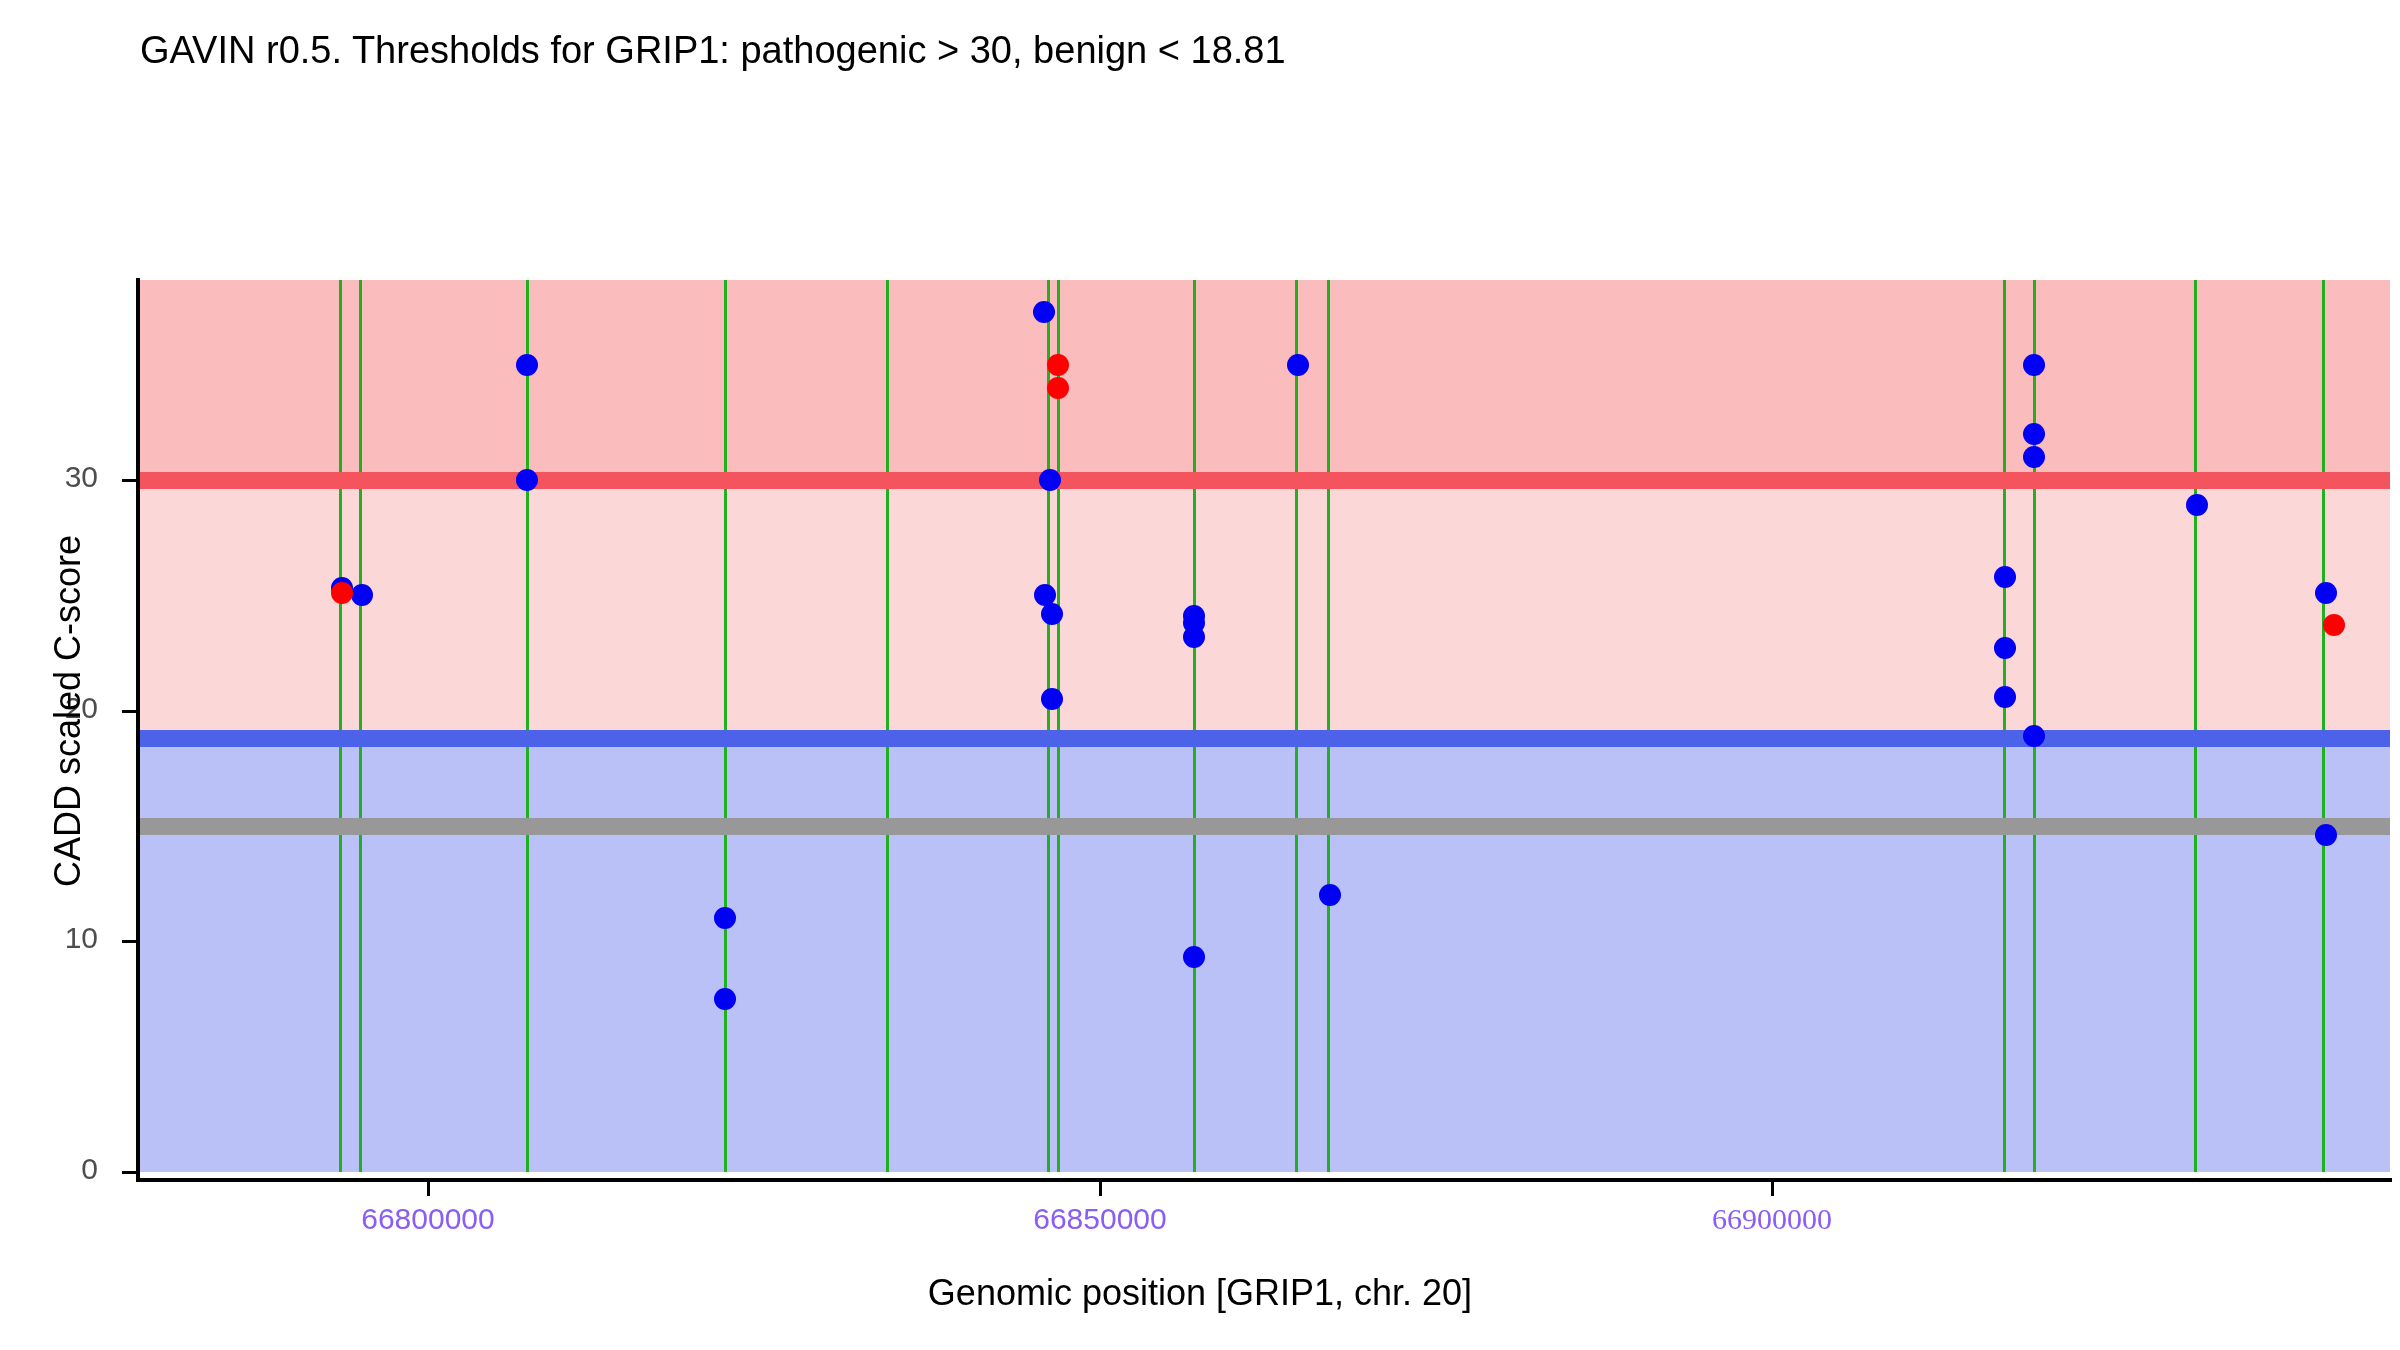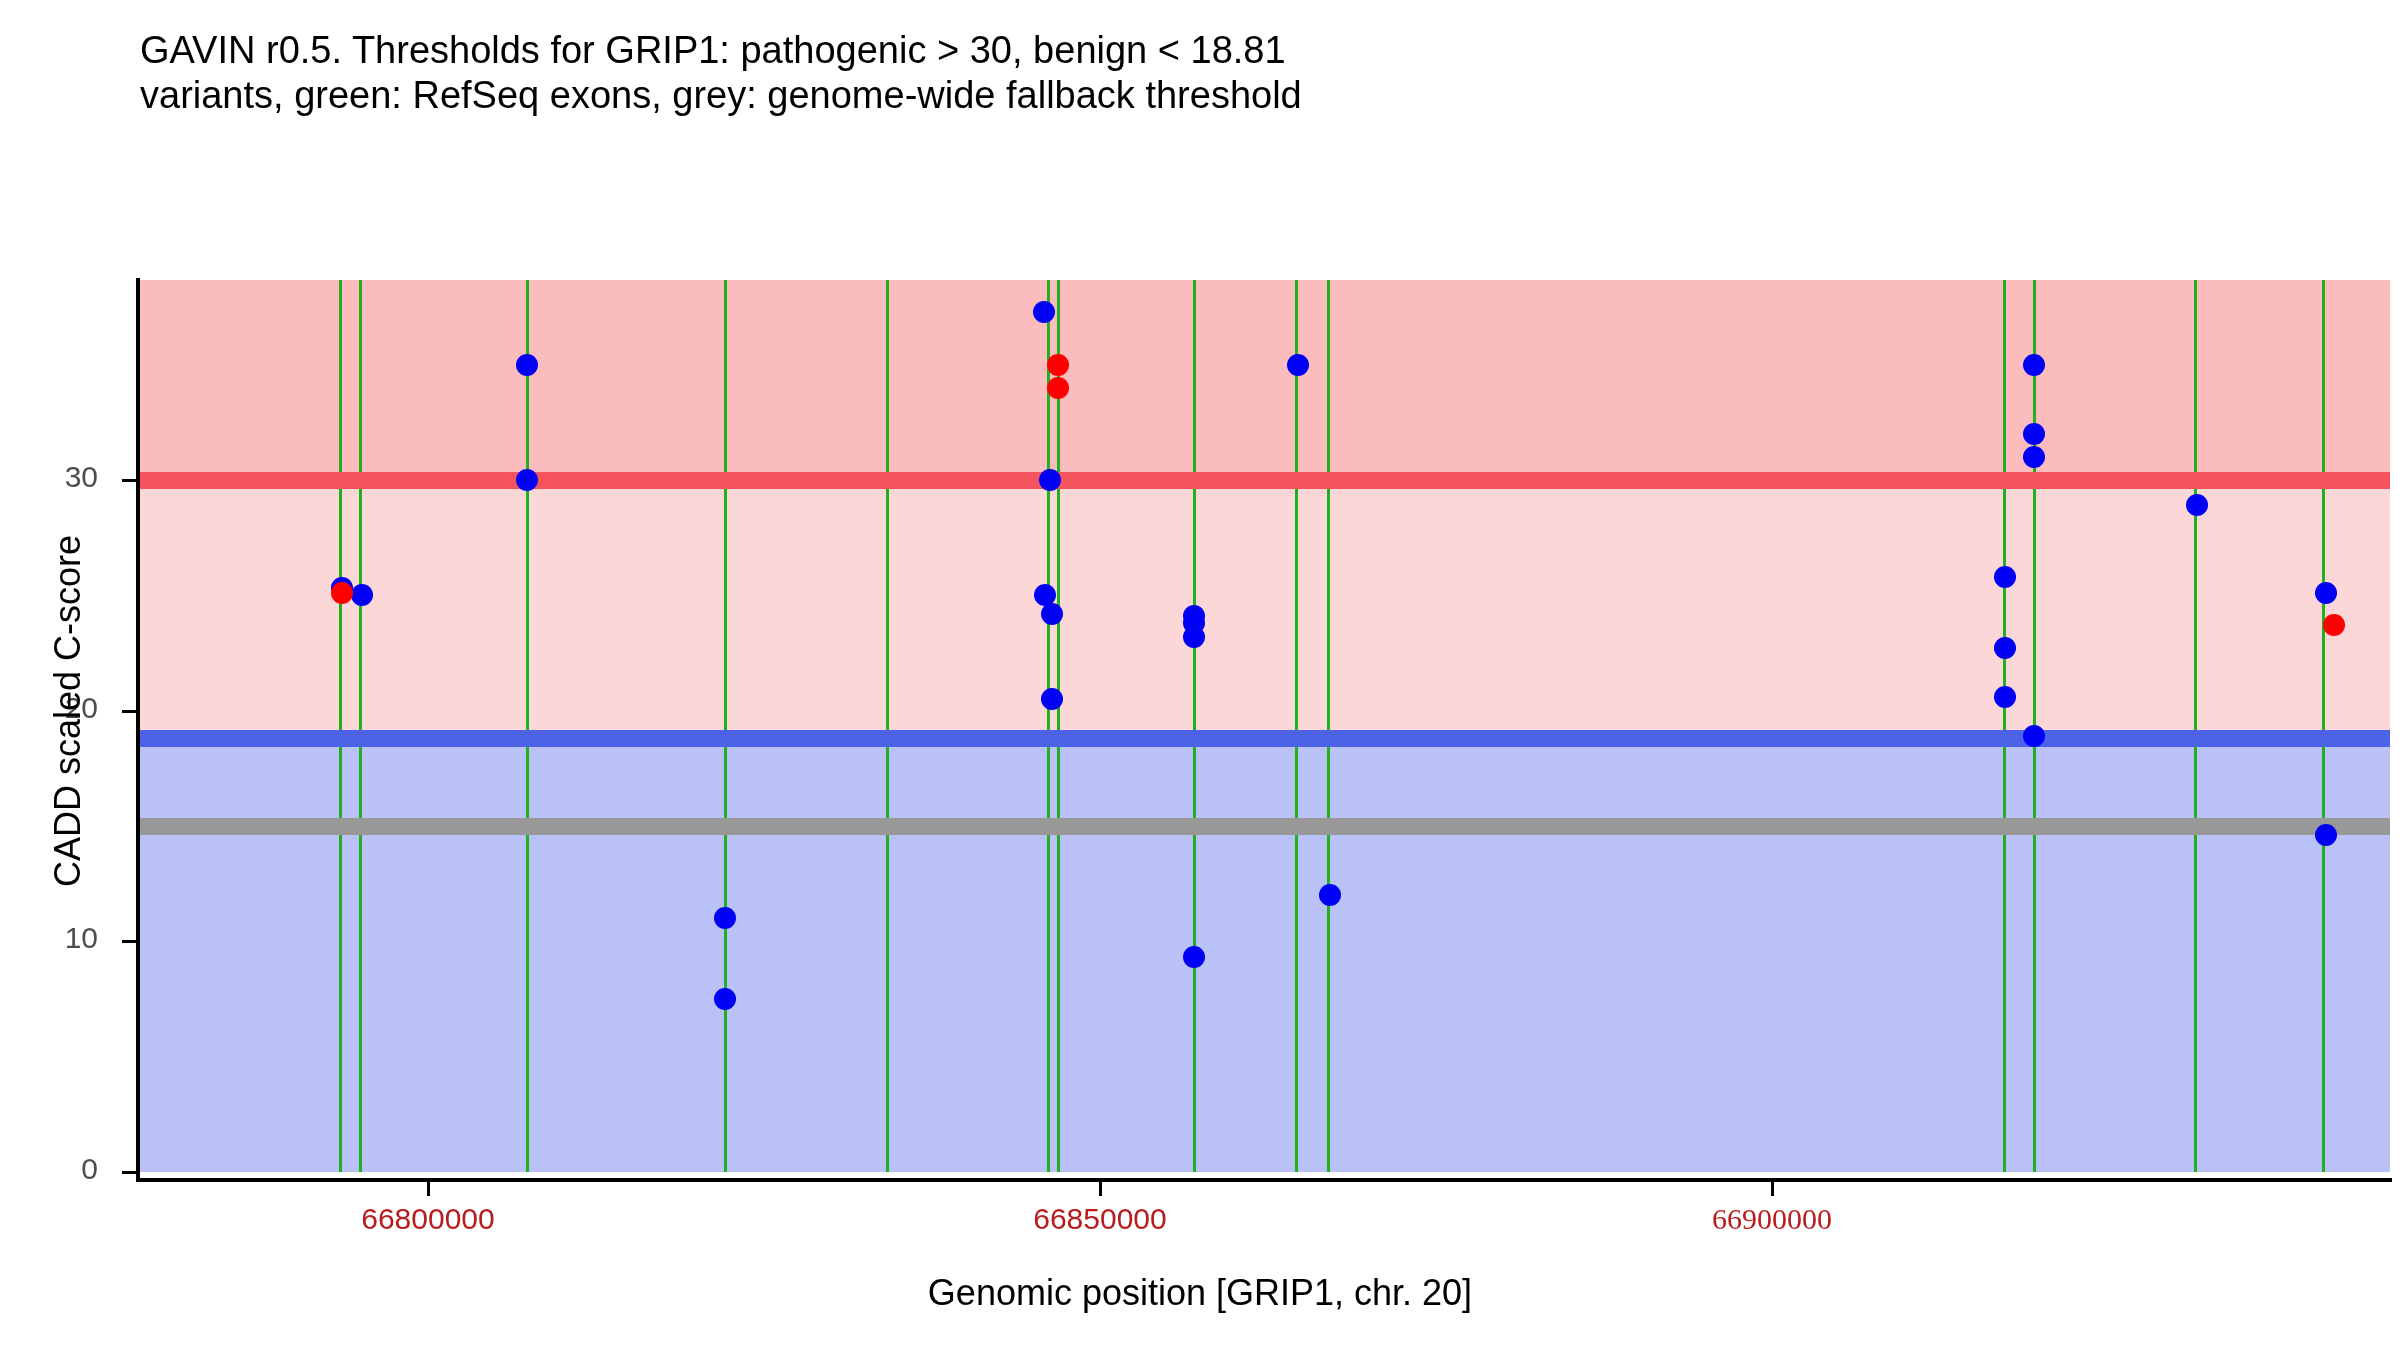--- a/index.html
+++ b/index.html
@@ -17,32 +17,31 @@
   .pt{position:absolute;width:22px;height:22px;border-radius:50%;margin-left:-11px;margin-top:-11px;}
   .pt.red{background:#ff0000;}
   .pt.blue{background:#0000f5;}
 
   #y-axis-line{position:absolute;left:136px;top:278px;width:4px;height:900px;background:#000000;}
   #x-axis-line{position:absolute;left:136px;top:1178px;width:2256px;height:4px;background:#000000;}
 
   .ytick-mark{position:absolute;width:14px;height:3px;background:#000000;left:122px;}
   .ytick-label{position:absolute;right:2302px;font-size:30px;color:#4d4d4d;text-align:right;width:120px;}
   .xtick-mark{position:absolute;top:1182px;width:3px;height:14px;background:#000000;}
-  .xtick-label{position:absolute;top:1202px;font-size:30px;color:#b91c1c;text-align:center;width:260px;margin-left:-130px;}
+  .xtick-label{position:absolute;top:1202px;font-size:30px;color:#8b5cf6;text-align:center;width:260px;margin-left:-130px;}
 
   #y-axis-title{position:absolute;left:-232px;top:690px;width:600px;font-size:36px;color:#000;
                 transform:rotate(-90deg);text-align:center;}
   #x-axis-title{position:absolute;left:0;top:1272px;width:2400px;text-align:center;font-size:36px;color:#000;}
 </style>
 </head>
 <body>
 
 <div id="title-block">
   <div class="title-line">GAVIN r0.5. Thresholds for GRIP1: pathogenic &gt; 30, benign &lt; 18.81</div>
-  <div class="title-line">variants, green: RefSeq exons, grey: genome-wide fallback threshold</div>
 </div>
 
 <div id="plot-area">
     <div class="band" style="background: rgb(251, 188, 189); top: -0.68px; height: 200.68px;"></div>
     <div class="band" style="background: rgb(252, 215, 216); top: 200px; height: 258.116px;"></div>
     <div class="band" style="background: rgb(185, 193, 247); top: 458.116px; height: 433.884px;"></div>
     <div class="exon-line" style="left: 200.14px; background: rgb(32, 176, 32);"></div>
     <div class="exon-line" style="left: 220.3px; background: rgb(32, 176, 32);"></div>
     <div class="exon-line" style="left: 386.956px; background: rgb(32, 176, 32);"></div>
     <div class="exon-line" style="left: 584.524px; background: rgb(32, 176, 32);"></div>

